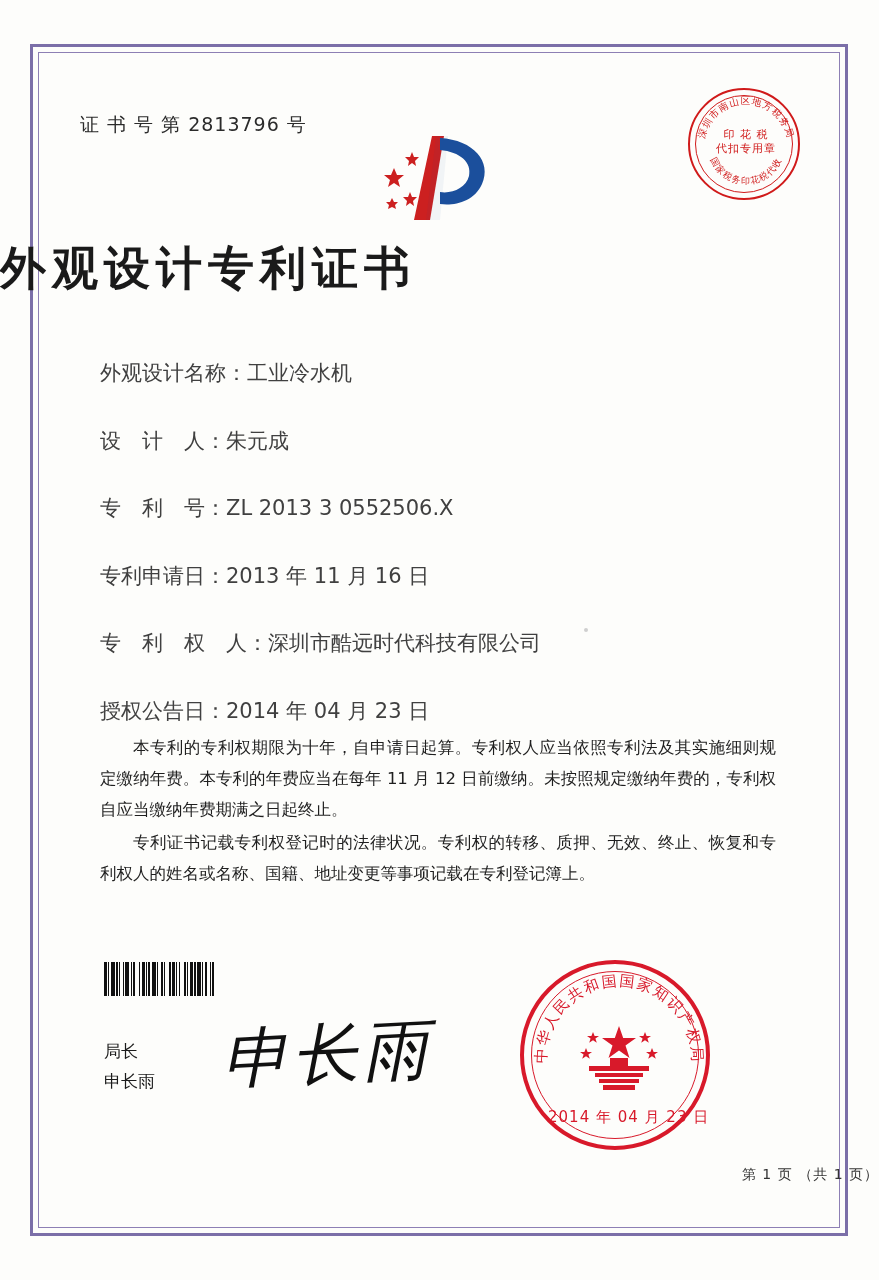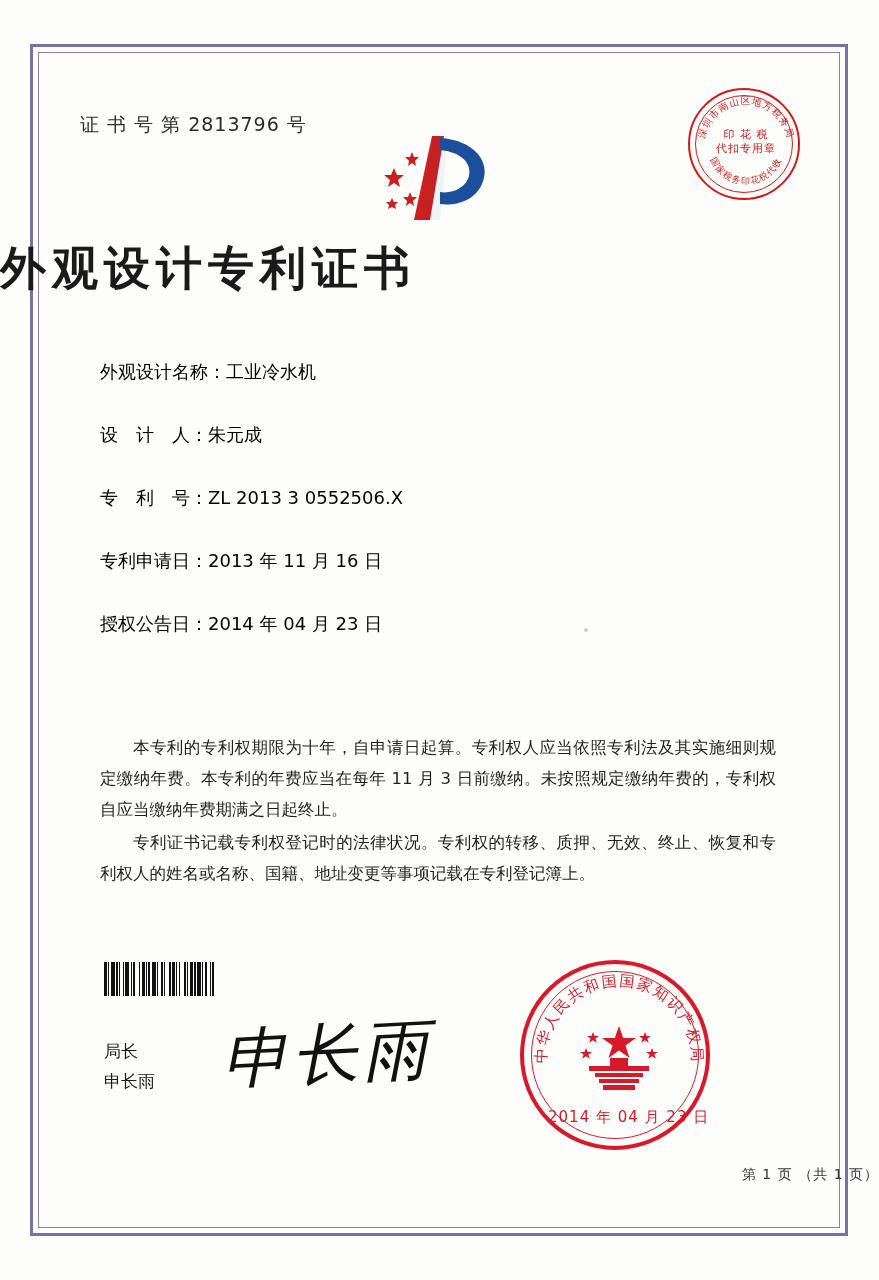--- a/index.html
+++ b/index.html
@@ -111,22 +111,22 @@
     letter-spacing: 6px;
     color: #1a1a1a;
     font-family: "DejaVu Sans", sans-serif;
   }
 
   .fields {
     position: absolute;
     left: 100px;
     top: 358px;
     width: 700px;
-    font-size: 18px;
-    color: #000000;
+    font-size: 21px;
+    color: #404040;
     line-height: 1.5;
   }
   .field-row {
     margin-bottom: 36px;
     white-space: nowrap;
   }
   .field-label { display: inline-block; }
   .field-value { display: inline-block; }
 
   .body-text {
@@ -285,28 +285,31 @@
     <div class="field-row">
       <span class="field-label">设　计　人：</span><span class="field-value">朱元成</span>
     </div>
     <div class="field-row">
       <span class="field-label">专　利　号：</span><span class="field-value">ZL 2013 3 0552506.X</span>
     </div>
     <div class="field-row">
       <span class="field-label">专利申请日：</span><span class="field-value">2013 年 11 月 16 日</span>
     </div>
     <div class="field-row">
+      <span class="field-label">专　利　权　人：</span><span class="field-value">深圳市酷远时代科技有限公司</span>
+    </div>
+    <div class="field-row">
       <span class="field-label">授权公告日：</span><span class="field-value">2014 年 04 月 23 日</span>
     </div>
   </div>
 
   <div class="faint-mark"></div>
 
   <div class="body-text">
-    <p>本专利的专利权期限为十年，自申请日起算。专利权人应当依照专利法及其实施细则规定缴纳年费。本专利的年费应当在每年 11 月 3 日前缴纳。未按照规定缴纳年费的，专利权自应当缴纳年费期满之日起终止。</p>
+    <p>本专利的专利权期限为十年，自申请日起算。专利权人应当依照专利法及其实施细则规定缴纳年费。本专利的年费应当在每年 11 月 12 日前缴纳。未按照规定缴纳年费的，专利权自应当缴纳年费期满之日起终止。</p>
     <p>专利证书记载专利权登记时的法律状况。专利权的转移、质押、无效、终止、恢复和专利权人的姓名或名称、国籍、地址变更等事项记载在专利登记簿上。</p>
   </div>
 
   <div class="barcode"><span style="width:3px"></span><span style="width:1px;background:transparent"></span><span style="width:1px"></span><span style="width:2px;background:transparent"></span><span style="width:4px"></span><span style="width:1px;background:transparent"></span><span style="width:2px"></span><span style="width:1px;background:transparent"></span><span style="width:1px"></span><span style="width:3px;background:transparent"></span><span style="width:1px"></span><span style="width:1px;background:transparent"></span><span style="width:4px"></span><span style="width:2px;background:transparent"></span><span style="width:1px"></span><span style="width:1px;background:transparent"></span><span style="width:2px"></span><span style="width:4px;background:transparent"></span><span style="width:1px"></span><span style="width:2px;background:transparent"></span><span style="width:3px"></span><span style="width:1px;background:transparent"></span><span style="width:1px"></span><span style="width:1px;background:transparent"></span><span style="width:2px"></span><span style="width:2px;background:transparent"></span><span style="width:4px"></span><span style="width:1px;background:transparent"></span><span style="width:1px"></span><span style="width:3px;background:transparent"></span><span style="width:2px"></span><span style="width:1px;background:transparent"></span><span style="width:1px"></span><span style="width:4px;background:transparent"></span><span style="width:2px"></span><span style="width:1px;background:transparent"></span><span style="width:3px"></span><span style="width:1px;background:transparent"></span><span style="width:1px"></span><span style="width:2px;background:transparent"></span><span style="width:1px"></span><span style="width:4px;background:transparent"></span><span style="width:2px"></span><span style="width:1px;background:transparent"></span><span style="width:1px"></span><span style="width:2px;background:transparent"></span><span style="width:3px"></span><span style="width:1px;background:transparent"></span><span style="width:2px"></span><span style="width:1px;background:transparent"></span><span style="width:4px"></span><span style="width:1px;background:transparent"></span><span style="width:1px"></span><span style="width:2px;background:transparent"></span><span style="width:2px"></span><span style="width:3px;background:transparent"></span><span style="width:1px"></span><span style="width:1px;background:transparent"></span><span style="width:2px"></span><span style="width:4px;background:transparent"></span></div>
 
   <div class="handwriting">申长雨</div>
 
   <div class="signature-block">
     <div>局长</div>
     <div>申长雨</div>

